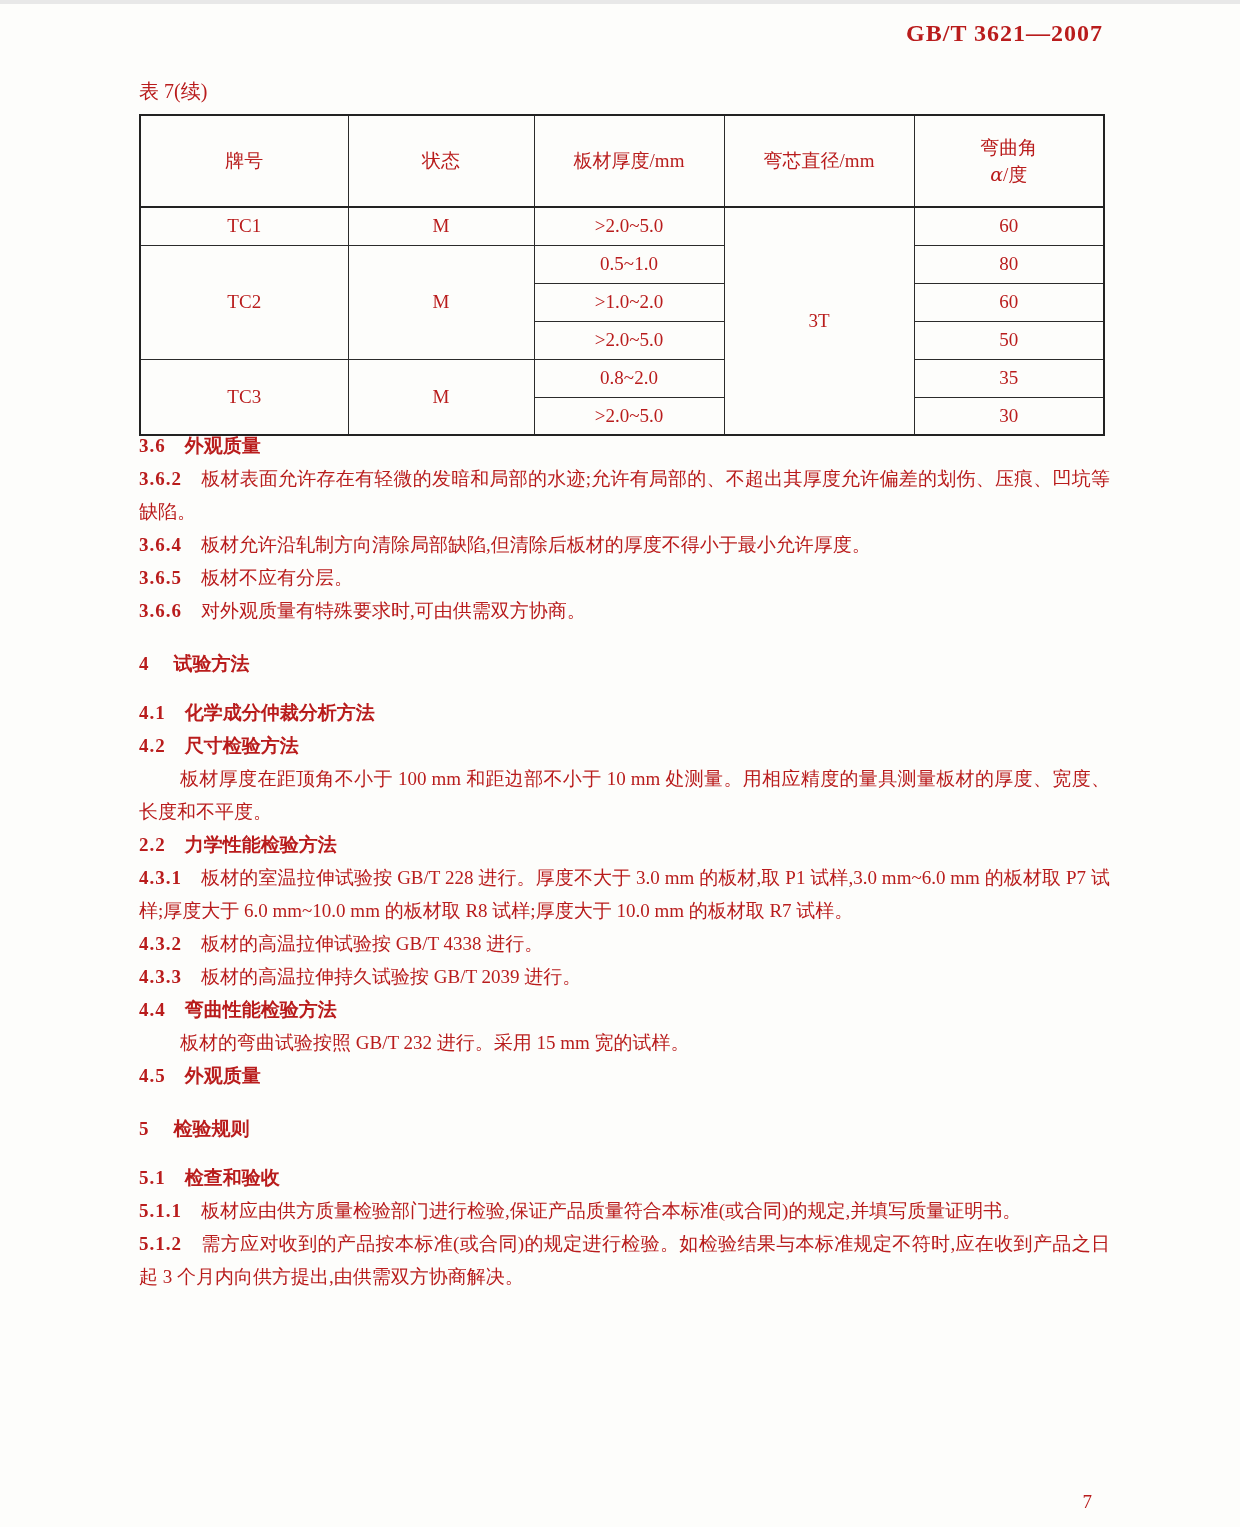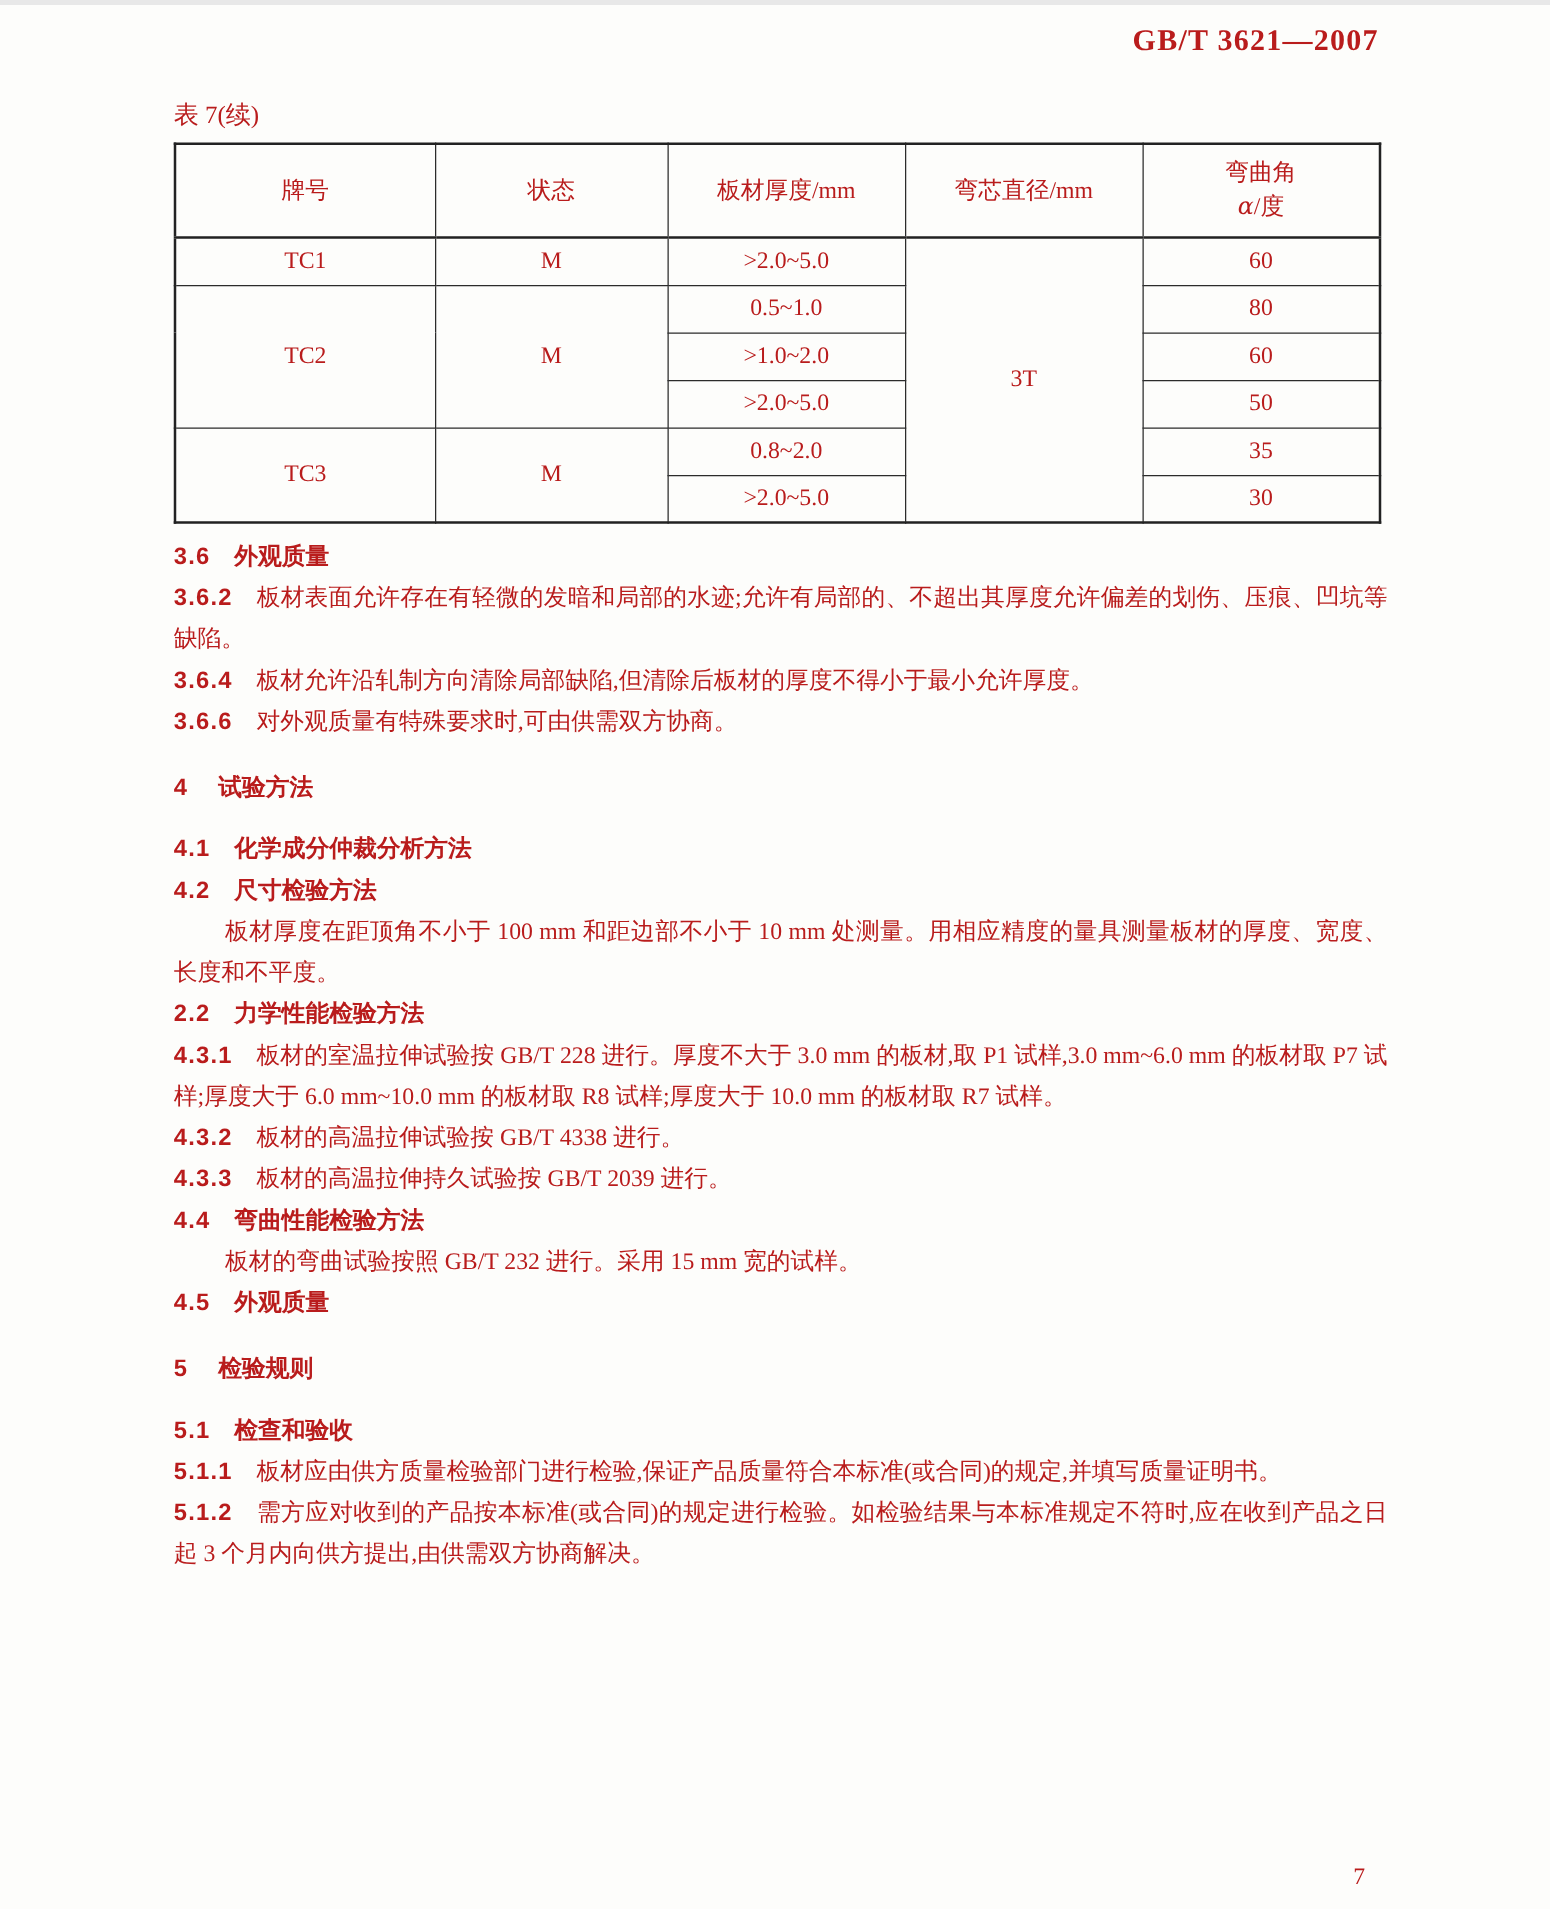--- a/index.html
+++ b/index.html
@@ -42,41 +42,41 @@
     font-size: 19px;
   }
   table.spec-table th,
   table.spec-table td {
     border: 1px solid #2b2b2b;
     text-align: center;
     vertical-align: middle;
     padding: 0;
   }
   table.spec-table { border: 2px solid #222; }
-  table.spec-table thead tr { height: 75px; }
+  table.spec-table thead tr { height: 92px; }
   table.spec-table thead th {
     font-weight: normal;
     border-bottom: 2px solid #222;
     line-height: 26px;
   }
   table.spec-table tbody tr { height: 38px; }
   .alpha-sym { font-style: italic; font-family: "DejaVu Serif", serif; }
   
   .content {
     position: absolute;
     left: 139px;
     top: 425px;
     width: 971px;
     font-size: 19px;
     line-height: 33px;
     text-align: justify;
   }
   .content p { margin: 0; }
   .num {
-    font-family: Liberation Sans, sans-serif;
+    font-family: Liberation Serif, serif;
     font-weight: bold;
     margin-right: 19px;
     letter-spacing: 1px;
   }
   .h1 {
     font-family: "Liberation Sans", "DejaVu Sans", sans-serif;
     font-weight: bold;
     margin-top: 20px !important;
     margin-bottom: 16px !important;
   }
@@ -156,20 +156,21 @@
           <td>30</td>
         </tr>
       </tbody>
     </table>
   </div>
 
   <div class="content">
     <p class="h2"><span class="num">3.6</span><span>外观质量</span></p>
     <p class="clause"><span class="num">3.6.2</span><span>板材表面允许存在有轻微的发暗和局部的水迹;允许有局部的、不超出其厚度允许偏差的划伤、压痕、凹坑等缺陷。</span></p>
     <p class="clause"><span class="num">3.6.4</span><span>板材允许沿轧制方向清除局部缺陷,但清除后板材的厚度不得小于最小允许厚度。</span></p>
+    <p class="clause"><span class="num">3.6.5</span><span>板材不应有分层。</span></p>
     <p class="clause"><span class="num">3.6.6</span><span>对外观质量有特殊要求时,可由供需双方协商。</span></p>
 
     <p class="h1"><span class="num">4</span><span>试验方法</span></p>
 
     <p class="h2"><span class="num">4.1</span><span>化学成分仲裁分析方法</span></p>
     <p class="h2"><span class="num">4.2</span><span>尺寸检验方法</span></p>
     <p class="para-indent"><span>板材厚度在距顶角不小于 100 mm 和距边部不小于 10 mm 处测量。用相应精度的量具测量板材的厚度、宽度、长度和不平度。</span></p>
     <p class="h2"><span class="num">2.2</span><span>力学性能检验方法</span></p>
     <p class="clause"><span class="num">4.3.1</span><span>板材的室温拉伸试验按 GB/T 228 进行。厚度不大于 3.0 mm 的板材,取 P1 试样,3.0 mm~6.0 mm 的板材取 P7 试样;厚度大于 6.0 mm~10.0 mm 的板材取 R8 试样;厚度大于 10.0 mm 的板材取 R7 试样。</span></p>
     <p class="clause"><span class="num">4.3.2</span><span>板材的高温拉伸试验按 GB/T 4338 进行。</span></p>

